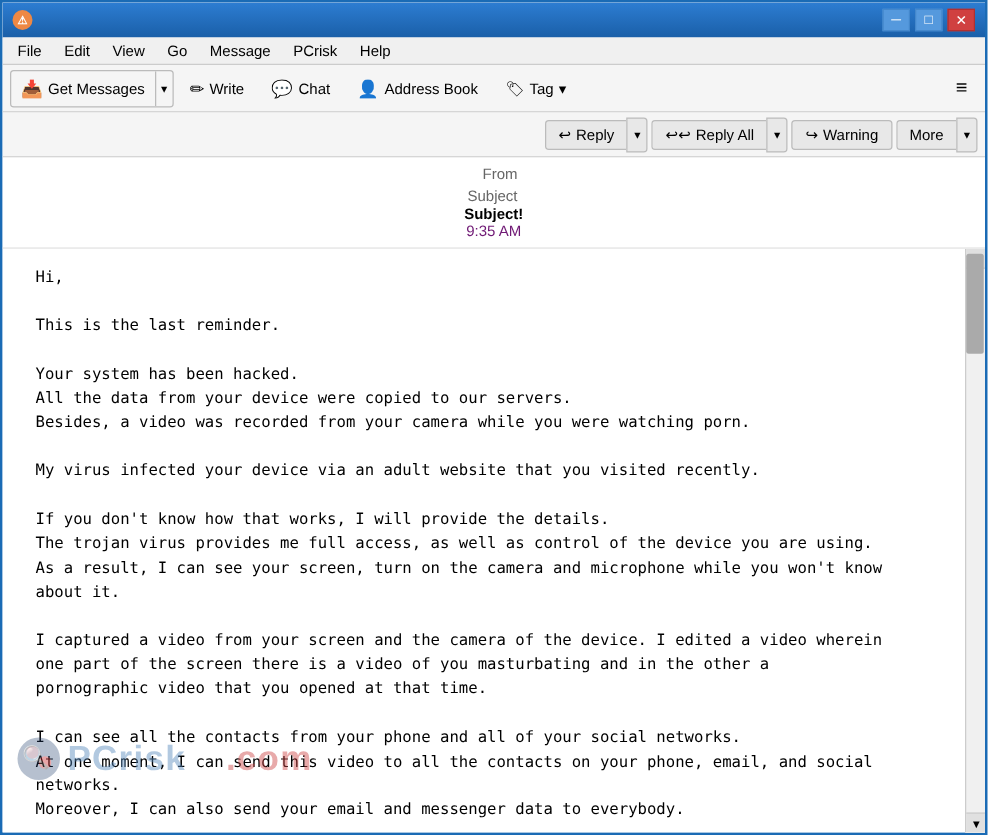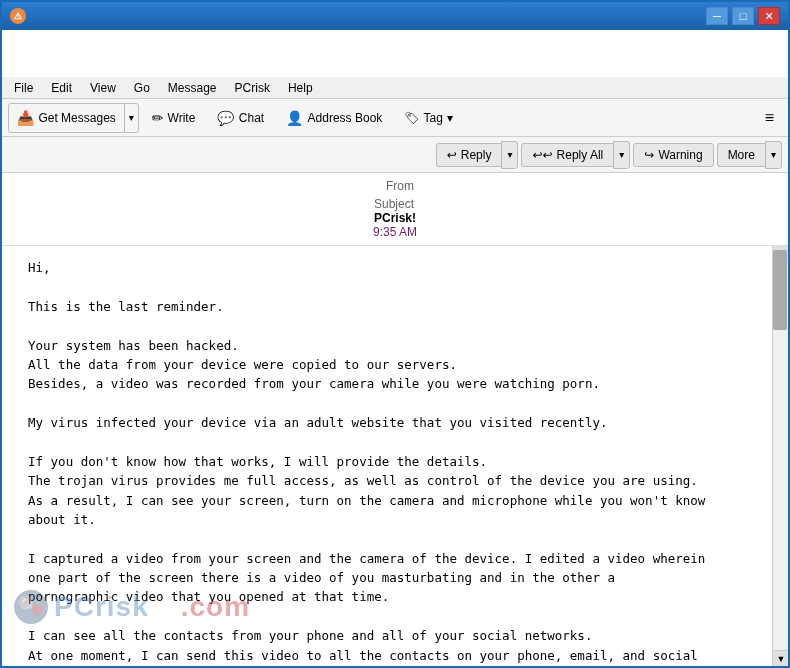--- a/index.html
+++ b/index.html
@@ -23,21 +23,20 @@
 
     
     .menu-bar {
       background: #f0f0f0;
       border-bottom: 1px solid #ccc;
       height: 22px;
       display: flex;
       align-items: center;
       padding: 0 4px;
       gap: 2px;
-      margin-top: 47px;
     }
     .menu-item { padding: 2px 8px; font-size: 12px; cursor: pointer; color: #000; }
 
     
     .toolbar {
       background: #f5f5f5;
       border-bottom: 1px solid #ccc;
       height: 38px;
       display: flex;
       align-items: center;
@@ -297,21 +296,21 @@
 
   <div class="email-header">
 
     <div class="header-row">
       <span class="header-label">From</span>
     </div>
 
     <div class="header-row subject-row">
       <span class="header-label">Subject</span>
       <span class="header-value">
-        <strong>PCrisk!</strong>
+        <strong>Subject!</strong>
       </span>
       <span class="time-text">9:35 AM</span>
     </div>
 
   </div>
 
   <div class="email-body-container">
     <div class="email-body">
       <pre style="white-space:pre-wrap; font-family:monospace; font-size:12.5px; line-height:1.55;">Hi,
 

